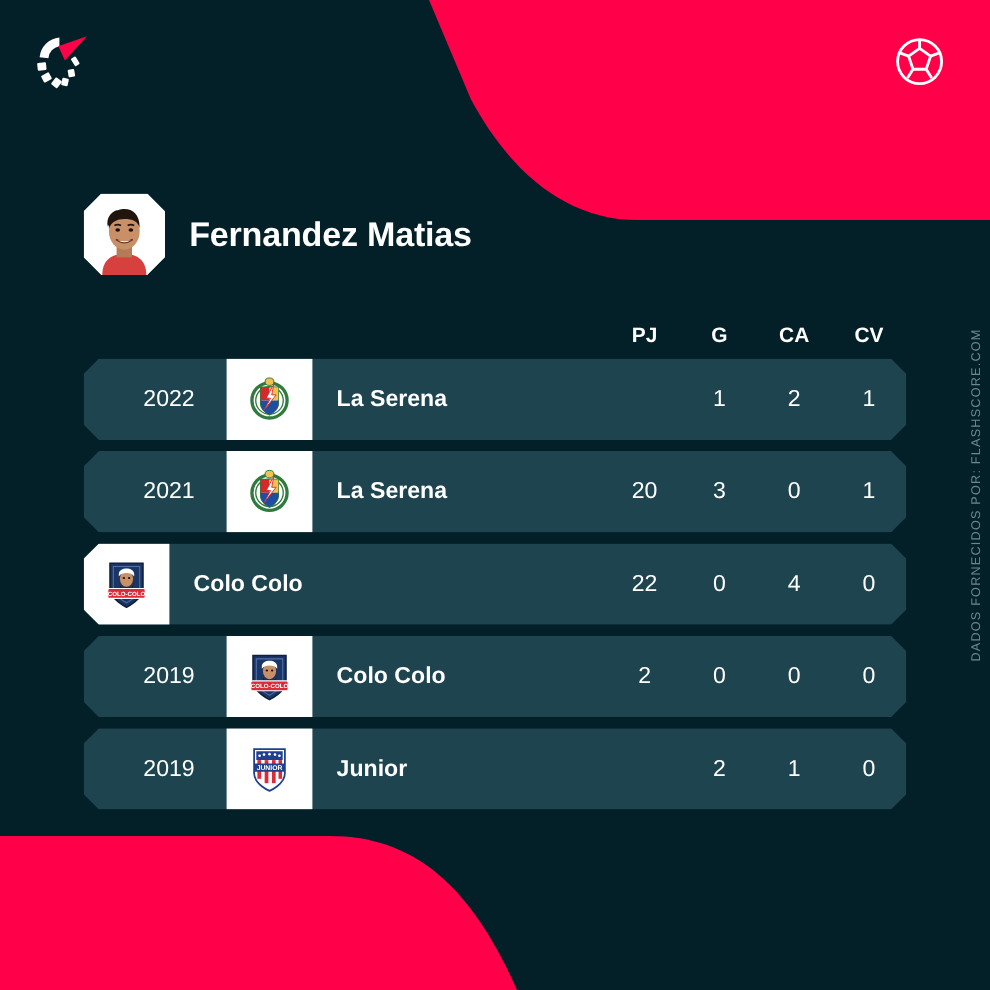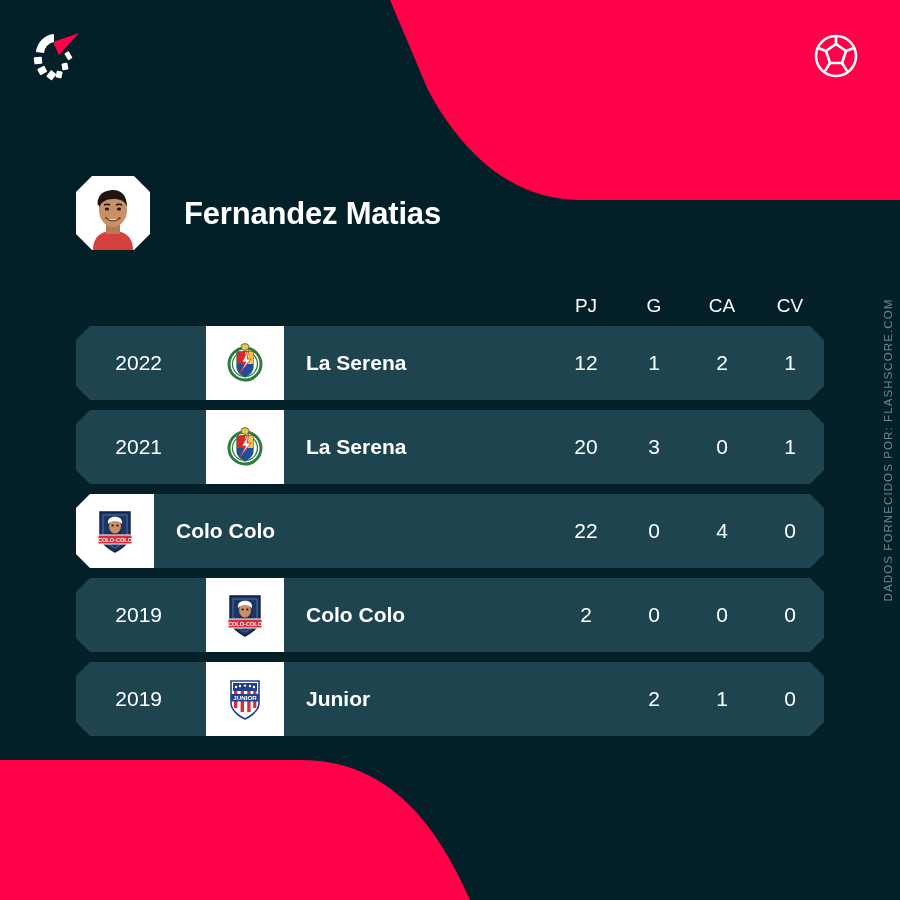--- a/index.html
+++ b/index.html
@@ -38,21 +38,21 @@
     right:36px; top:28px;
     width:56px; height:56px;
   }
 
   
   #player-block {
     position:absolute;
     left:76px; top:176px;
     display:flex;
     align-items:center;
-    gap:34px;
+    gap:22px;
   }
 
   #player-avatar {
     width:74px; height:74px;
     background:#ffffff;
     -webkit-clip-path: polygon(22% 0,78% 0,100% 22%,100% 78%,78% 100%,22% 100%,0 78%,0 22%);
     clip-path: polygon(22% 0,78% 0,100% 22%,100% 78%,78% 100%,22% 100%,0 78%,0 22%);
     overflow:hidden;
     position:relative;
     flex:none;
@@ -89,39 +89,39 @@
     height:40px;
     padding-left:0;
   }
   .sp-year   { width:130px; flex:none; }
   .sp-badge  { width:78px;  flex:none; }
   .sp-team   { flex:1 1 auto; }
   .sp-stat   { width:68px;  flex:none; text-align:center; }
 
   #stats-header .sp-stat {
     font-size:19px;
-    font-weight:normal;
+    font-weight:bold;
     color:#ffffff;
   }
 
   .stats-row {
     position:relative;
     display:flex;
     align-items:stretch;
     height:74px;
     margin-bottom:10px;
     background:#1e4450;
     -webkit-clip-path: polygon(14px 0, calc(100% - 14px) 0, 100% 14px, 100% calc(100% - 14px), calc(100% - 14px) 100%, 14px 100%, 0 calc(100% - 14px), 0 14px);
     clip-path: polygon(14px 0, calc(100% - 14px) 0, 100% 14px, 100% calc(100% - 14px), calc(100% - 14px) 100%, 14px 100%, 0 calc(100% - 14px), 0 14px);
   }
 
   .cell-year {
     width:130px; flex:none;
     display:flex; align-items:center; justify-content:flex-end;
-    padding-right:44px;
+    padding-right:29px;
     font-size:21px; font-weight:400; color:#ffffff;
   }
 
   .cell-badge {
     width:78px; flex:none;
     background:#ffffff;
     display:flex; align-items:center; justify-content:center;
   }
   .cell-badge svg { display:block; }
 
@@ -240,21 +240,20 @@
           <circle cx="20" cy="24" r="12.5" fill="none" stroke="#2f7a3e" stroke-width="1.2"></circle>
           <path d="M 12 12 L 28 12 L 28 27 C 28 33 20 37 20 37 C 20 37 12 33 12 27 Z" fill="#ffffff" stroke="#2f7a3e" stroke-width="1.4"></path>
           <path d="M 12 12 L 20 12 L 20 24 L 12 24 Z" fill="#d62828"></path>
           <path d="M 20 12 L 28 12 L 28 24 L 20 24 Z" fill="#f2c14e"></path>
           <path d="M 12 24 L 28 24 L 28 27 C 28 33 20 37 20 37 C 20 37 12 33 12 27 Z" fill="#1f4ea1"></path>
           <path d="M 24 9 L 17 22 L 21 22 L 15 33 L 26 19 L 22 19 Z" fill="#ffffff" stroke="#d62828" stroke-width="0.8"></path>
           <ellipse cx="20" cy="7" rx="4" ry="3.4" fill="#f2c14e" stroke="#2f7a3e" stroke-width="0.9"></ellipse>
         </svg>
       </div>
       <div class="cell-team">La Serena</div>
-      <div class="cell-stat">12</div>
       <div class="cell-stat">1</div>
       <div class="cell-stat">2</div>
       <div class="cell-stat">1</div>
     </div>
 
     <div class="stats-row">
       <div class="cell-year">2021</div>
       <div class="cell-badge">
         <svg width="40" height="46" viewBox="0 0 40 46">
           <circle cx="20" cy="24" r="16" fill="none" stroke="#2f7a3e" stroke-width="3"></circle>

